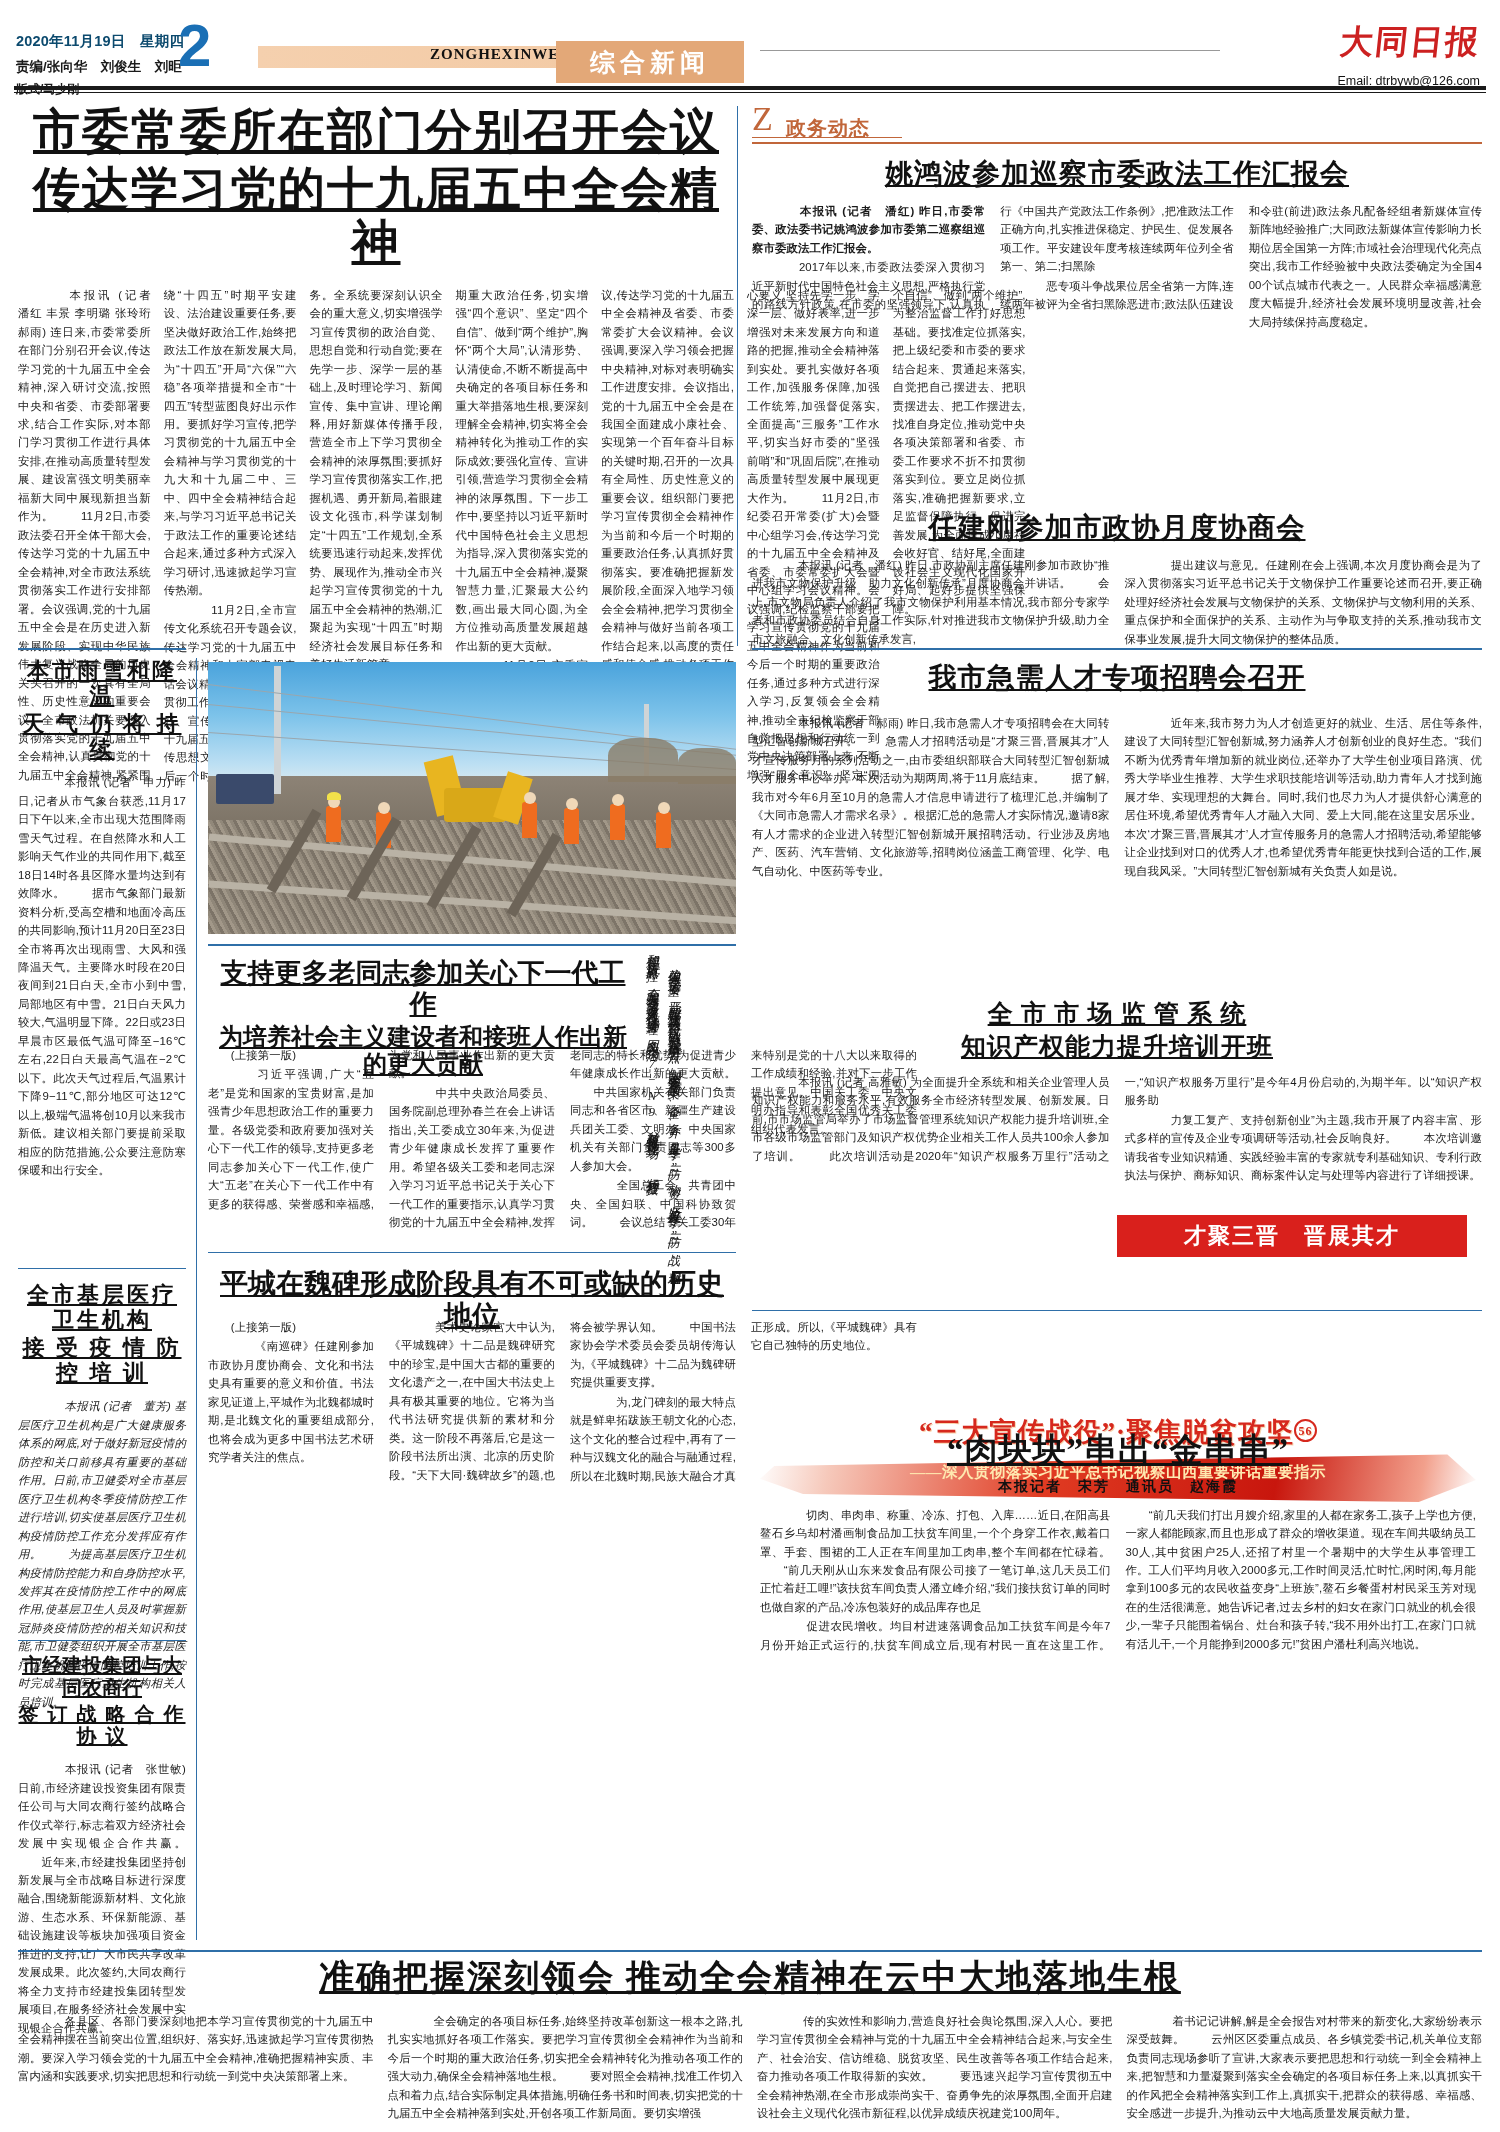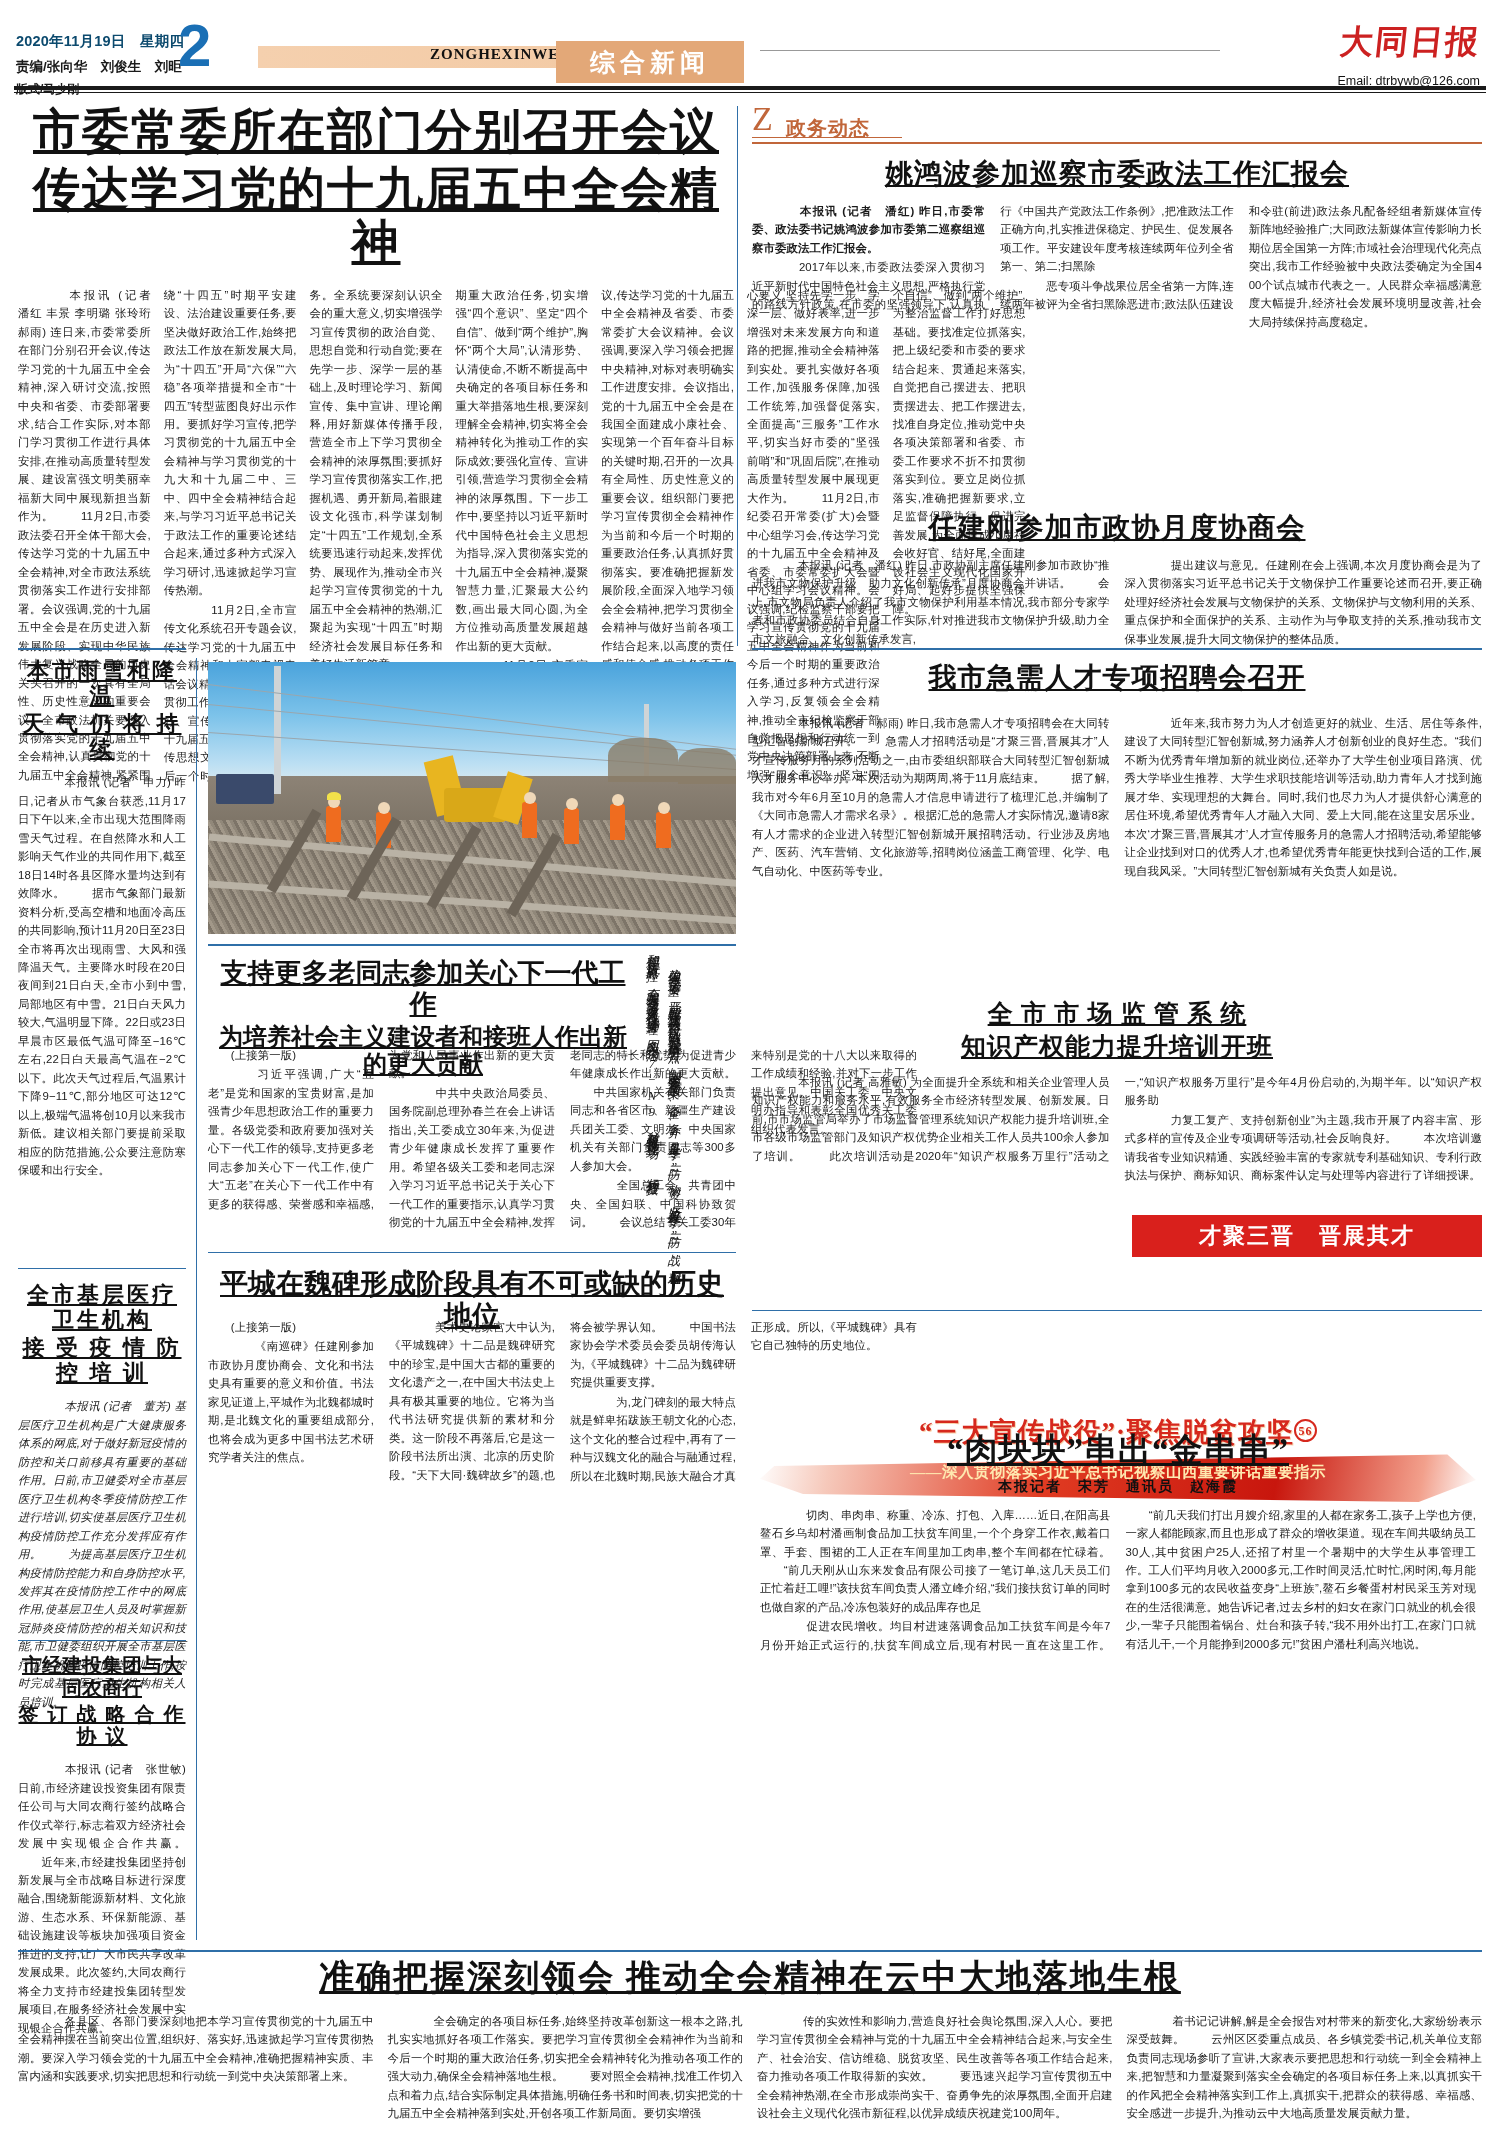--- a/index.html
+++ b/index.html
@@ -209,21 +209,21 @@
 
   <div class="sec" style="left:752px; top:1000px; width:730px;">
     <div class="hl hl-md">全 市 市 场 监 管 系 统</div>
     <div class="hl hl-md" style="margin-top:4px;">知识产权能力提升培训开班</div>
     <div class="body-txt cols2" style="margin-top:12px; height:185px;">
       <p>　　本报讯 (记者 高雅敏) 为全面提升全系统和相关企业管理人员知识产权能力和服务水平,有效服务全市经济转型发展、创新发展。日前,市市场监管局举办了市场监督管理系统知识产权能力提升培训班,全市各级市场监管部门及知识产权优势企业相关工作人员共100余人参加了培训。
 　　此次培训活动是2020年“知识产权服务万里行”活动之一,“知识产权服务万里行”是今年4月份启动的,为期半年。以“知识产权服务助</p>
       <p>　　力复工复产、支持创新创业”为主题,我市开展了内容丰富、形式多样的宣传及企业专项调研等活动,社会反响良好。
 　　本次培训邀请我省专业知识精通、实践经验丰富的专家就专利基础知识、专利行政执法与保护、商标知识、商标案件认定与处理等内容进行了详细授课。</p>
     </div>
-    <div class="redribbon" style="position:absolute; left:380px; top:215px; width:350px;">才聚三晋　晋展其才</div>
+    <div class="redribbon" style="position:absolute; left:365px; top:215px; width:350px;">才聚三晋　晋展其才</div>
   </div>
 
   <div class="hrule" style="left:752px; top:1310px; width:730px;"></div>
 
   <div class="sec povbanner" style="left:760px; top:1322px; width:716px;">
     <div class="pb-bg"></div>
     <div class="pb-t1">
       <span>“三大宣传战役”·聚焦脱贫攻坚</span><span class="pb-badge">56</span>
     </div>
     <div class="pb-t2">——深入贯彻落实习近平总书记视察山西重要讲话重要指示</div>

